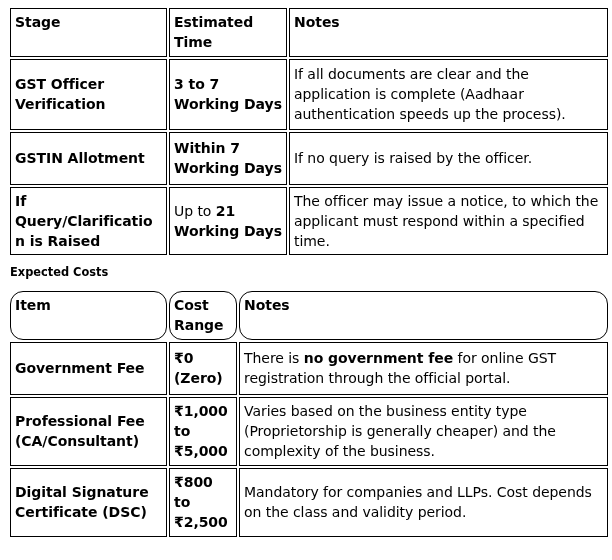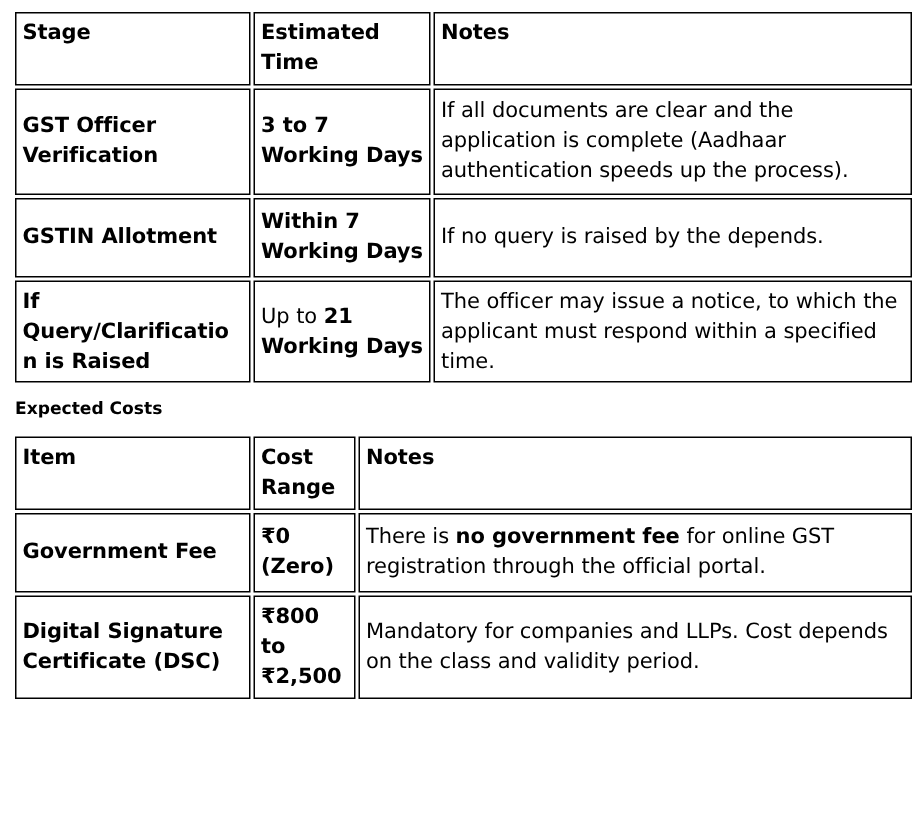--- a/index.html
+++ b/index.html
@@ -63,21 +63,21 @@
     margin: 9px 5px 0 10px;
     line-height: 1.2;
   }
 
   
   #costs-table { margin-top: 9px; }
   #costs-table col.c1 { width: 157px; }
   #costs-table col.c2 { width: 68px; }
   #costs-table col.c3 { width: 369px; }
 
-  #costs-table tr.r-head td { height: 24px; }
+  #costs-table tr.r-head td { height: 24px; border-radius: 13px; }
   #costs-table tr.r-0 td    { height: 45px; }
   #costs-table tr.r-1 td    { height: 45px; }
   #costs-table tr.r-2 td    { height: 45px; }
 </style>
 </head>
 <body>
 
 <div class="page">
 
   <table class="doc-table" id="timeline-table">
@@ -97,21 +97,21 @@
 
       <tr class="r-2">
         <td class="b">GST Officer Verification</td>
         <td><span></span><span class="b">3 to 7 Working Days</span></td>
         <td><span>If all documents are clear and the application is complete (Aadhaar authentication speeds up the process).</span><span class="b"></span><span></span></td>
       </tr>
 
       <tr class="r-3">
         <td class="b">GSTIN Allotment</td>
         <td><span></span><span class="b">Within 7 Working Days</span></td>
-        <td><span>If no query is raised by the depends.</span><span class="b"></span><span></span></td>
+        <td><span>If no query is raised by the officer.</span><span class="b"></span><span></span></td>
       </tr>
 
       <tr class="r-4">
         <td class="b">If Query/Clarification is Raised</td>
         <td><span>Up to </span><span class="b">21 Working Days</span></td>
         <td><span>The officer may issue a notice, to which the applicant must respond within a specified time.</span><span class="b"></span><span></span></td>
       </tr>
     </tbody>
   </table>
 
@@ -129,20 +129,25 @@
         <td class="hdr b">Cost Range</td>
         <td class="hdr b">Notes</td>
       </tr>
 
       <tr class="r-0">
         <td class="b">Government Fee</td>
         <td class="b">₹0 (Zero)</td>
         <td><span>There is </span><span class="b">no government fee</span><span> for online GST registration through the official portal.</span></td>
       </tr>
 
+      <tr class="r-1">
+        <td class="b">Professional Fee (CA/Consultant)</td>
+        <td class="b">₹1,000 to ₹5,000</td>
+        <td><span>Varies based on the business entity type (Proprietorship is generally cheaper) and the complexity of the business.</span><span class="b"></span><span></span></td>
+      </tr>
 
       <tr class="r-2">
         <td class="b">Digital Signature Certificate (DSC)</td>
         <td class="b">₹800 to ₹2,500</td>
         <td><span>Mandatory for companies and LLPs. Cost depends on the class and validity period.</span><span class="b"></span><span></span></td>
       </tr>
     </tbody>
   </table>
 
 </div>

